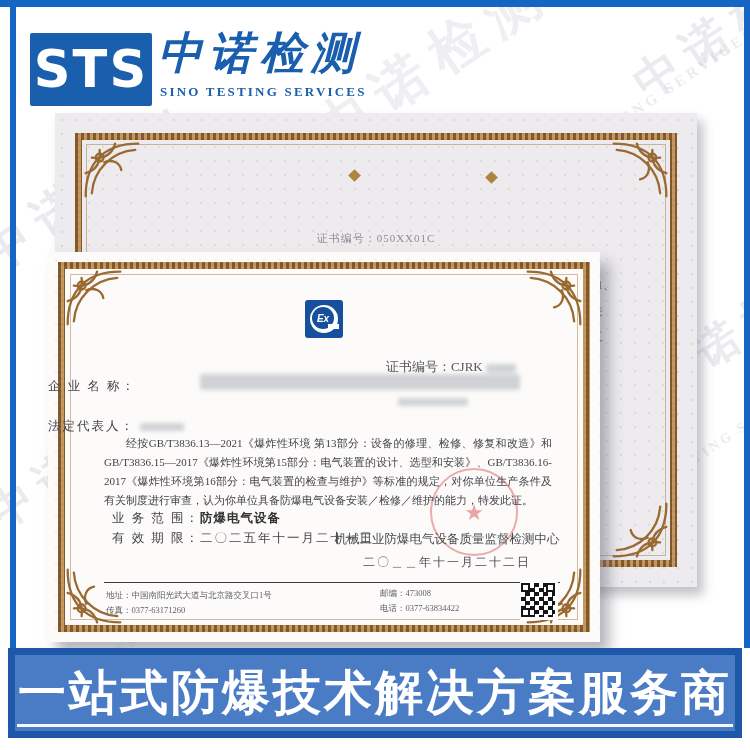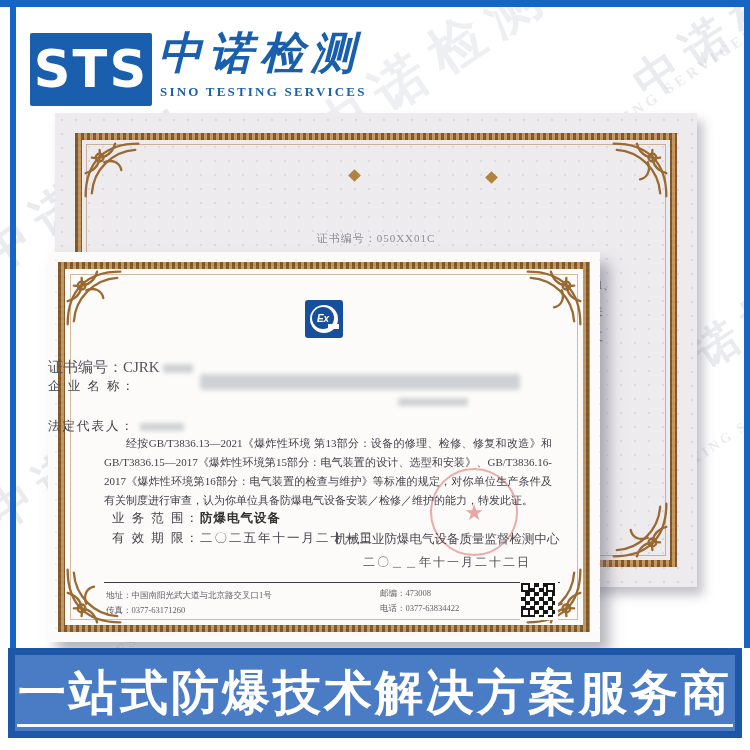--- a/index.html
+++ b/index.html
@@ -65,21 +65,21 @@
   .cert-front .thinline{inset:22px;}
   .f-header{position:absolute;left:0;right:0;top:48px;display:flex;align-items:center;
     justify-content:center;gap:14px;z-index:3;flex-direction:column;}
   .exbadge{position:relative;width:38px;height:38px;background:#164f9b;border-radius:3px;flex:0 0 auto;}
   .exbadge .ring{position:absolute;inset:5px;border-radius:50%;background:#fff;}
   .exbadge .core{position:absolute;left:7px;top:7px;width:22px;height:22px;border-radius:50%;
     background:#164f9b;color:#fff;display:flex;align-items:center;justify-content:center;
     font-size:10px;font-style:italic;font-weight:bold;font-family:"Liberation Sans",sans-serif;}
   .exbadge .notch{position:absolute;right:4px;bottom:9px;width:11px;height:5px;background:#fff;}
   .f-title{font-size:25px;font-weight:bold;color:#3d3d46;letter-spacing:3px;}
-  .f-certno{position:absolute;left:0;right:61px;top:106px;font-size:15px;
+  .f-certno{position:absolute;left:0;right:84px;top:106px;text-align:right;font-size:13px;
     color:#55555c;z-index:3;}
   .f-line{position:absolute;font-size:12.5px;color:#44444c;letter-spacing:2px;z-index:3;}
   .smudge{display:inline-block;background:#99a0a9;opacity:.45;filter:blur(2px);border-radius:2px;
     vertical-align:middle;}
   .smudge.abs{position:absolute;}
   .f-body{position:absolute;left:56px;width:448px;top:182px;font-size:11px;line-height:19px;
     color:#3f3f47;text-align:justify;text-indent:2em;z-index:3;}
   .f-scope{top:258px;left:64px;}
   .f-scope b{letter-spacing:1px;color:#333;}
   .f-valid{top:278px;left:64px;}

